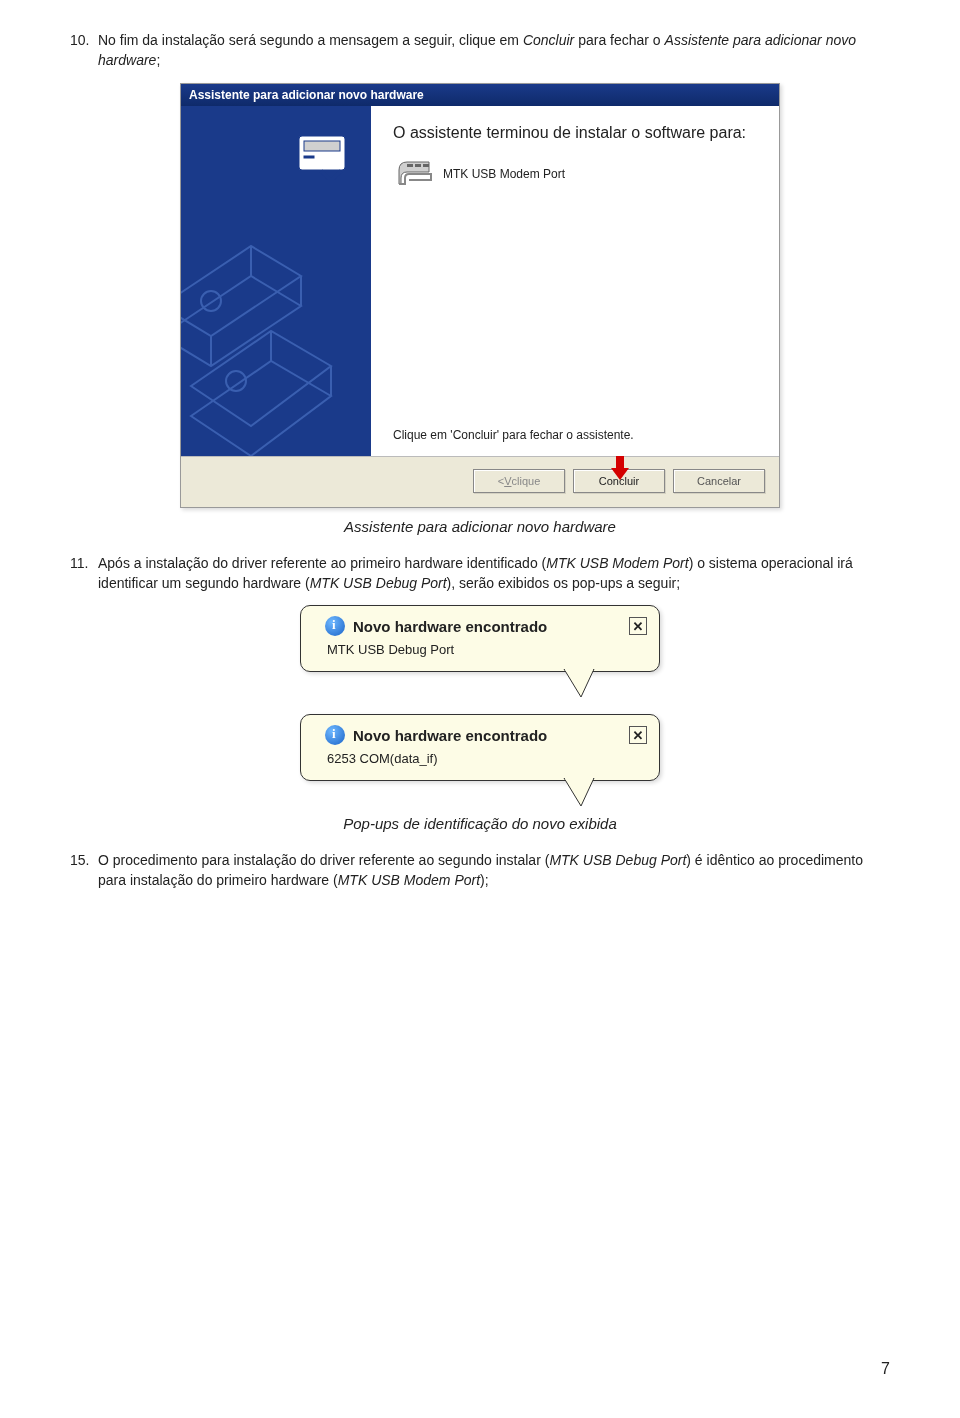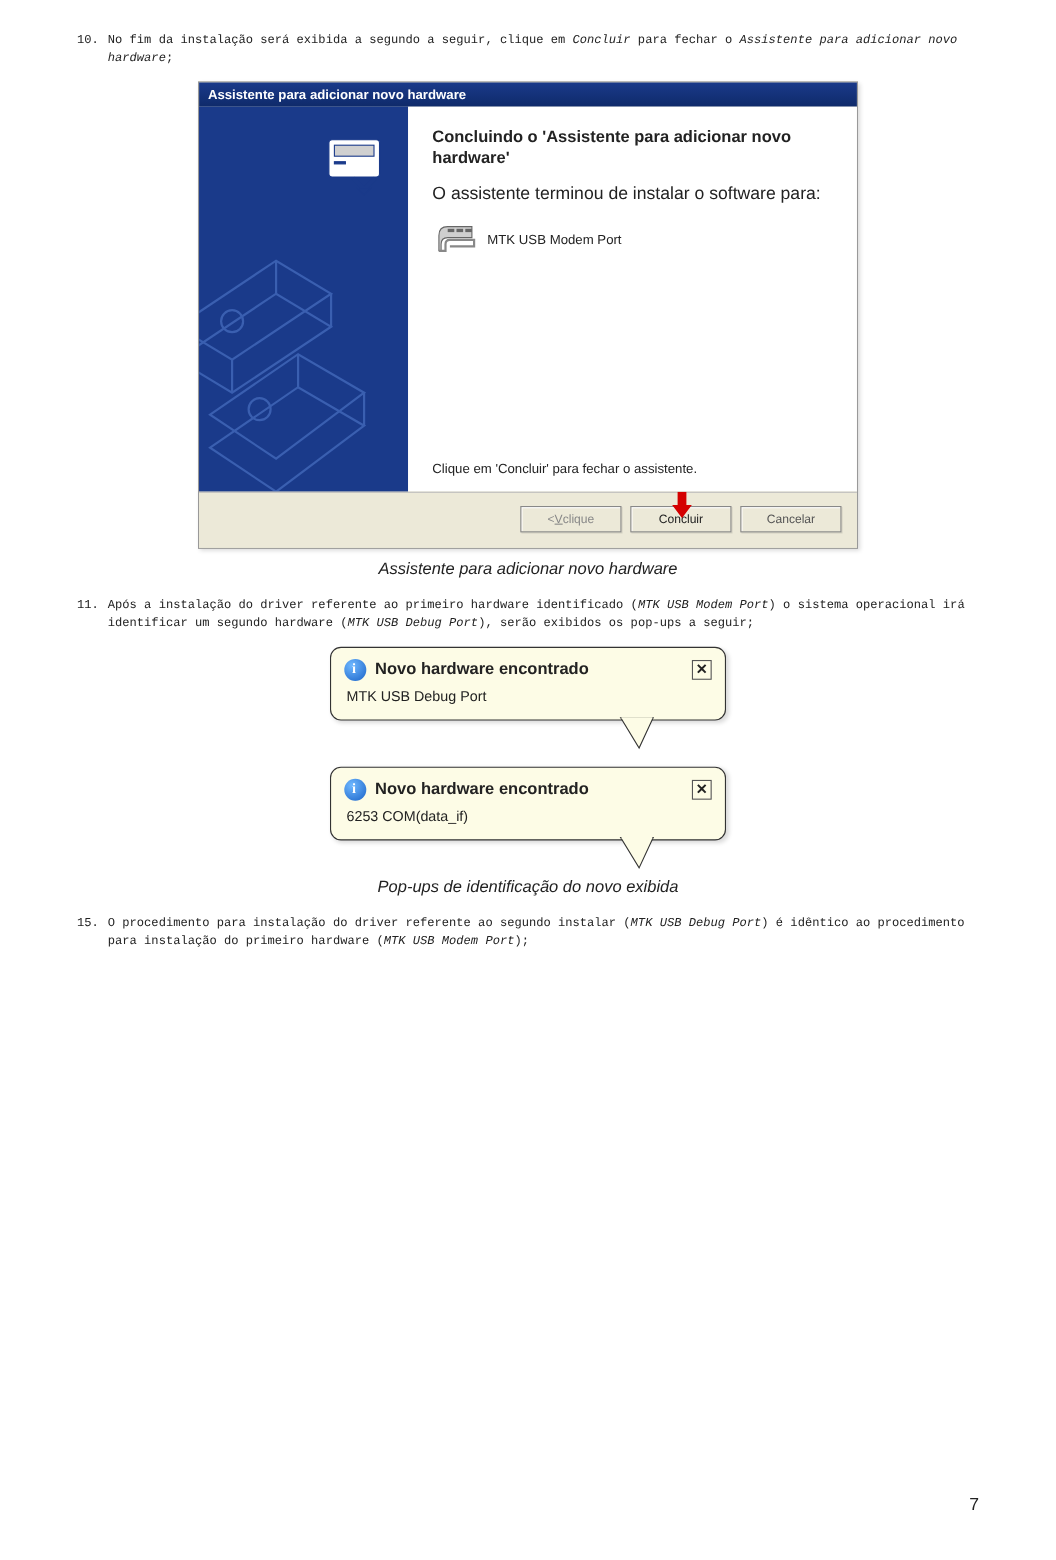--- a/index.html
+++ b/index.html
@@ -8,23 +8,22 @@
     height: 1418px; 
     background: #fff; 
     font-family: Arial, Helvetica, sans-serif;
     color: #222;
     position: relative;
     padding: 30px 70px 0 70px;
   }
   .step { 
     display: flex; 
     margin-bottom: 12px;
-    font-size: 11px;
+    font-size: 14px;
     line-height: 1.45;
-    font-family: Liberation Mono, monospace;
   }
   .step-num { 
     width: 28px; 
     flex-shrink: 0;
   }
   .step-text { flex: 1; }
   .italic { font-style: italic; }
   .caption { 
     text-align: center; 
     font-style: italic; 
@@ -133,21 +132,21 @@
     gap: 18px;
     margin: 12px 0 6px 0;
   }
   .balloon { 
     width: 360px;
     position: relative;
     border: 1px solid #333;
     border-radius: 10px;
     background: #fdfce6;
     font-family: Tahoma, sans-serif;
-    padding: 10px 12px 14px 12px;
+    padding: 10px 12px 14px 24px;
     box-shadow: 2px 2px 4px rgba(0,0,0,0.15);
   }
   .balloon .brow { 
     display: flex; 
     align-items: center; 
     gap: 8px;
   }
   .balloon .info-icon { 
     width: 20px; height: 20px; 
     border-radius: 50%;
@@ -199,21 +198,21 @@
     right: 70px;
     font-size: 16px;
   }
 </style>
 </head>
 <body>
 
 <div class="step">
   <div class="step-num">10.</div>
   <div class="step-text">
-    <span>No fim da instalação será exibida a segundo a seguir, clique em </span><span class="italic">Concluir</span><span> para fechar o </span><span class="italic">Assistente para adicionar novo hardware</span><span>;</span>
+    <span>No fim da instalação será segundo a mensagem a seguir, clique em </span><span class="italic">Concluir</span><span> para fechar o </span><span class="italic">Assistente para adicionar novo hardware</span><span>;</span>
   </div>
 </div>
 
 <div class="wizard-wrap">
   <div class="wizard">
     <div class="wizard-title">Assistente para adicionar novo hardware</div>
     <div class="wizard-body">
       <div class="wizard-left">
         <svg viewBox="0 0 190 350">
           <rect width="190" height="350" fill="#1a3a8a"></rect>
@@ -230,21 +229,20 @@
           <g fill="#fff" stroke="#1a3a8a" stroke-width="1">
             <rect x="118" y="30" width="46" height="34" rx="3"></rect>
             <rect x="123" y="35" width="36" height="10" fill="#d0d0d0"></rect>
             <rect x="123" y="50" width="10" height="2" fill="#1a3a8a"></rect>
             <path d="M 140 65 L 150 75 L 160 65" fill="none" stroke="#1a3a8a" stroke-width="4"></path>
             <path d="M 144 74 L 150 80 L 156 74 Z" fill="#1a3a8a"></path>
           </g>
         </svg>
       </div>
       <div class="wizard-right">
-        <div class="wiz-h">Concluindo o 'Assistente para adicionar novo hardware'</div>
         <div class="wiz-sub">O assistente terminou de instalar o software para:</div>
         <div class="wiz-device">
           <span class="dev-icon">
             <svg viewBox="0 0 36 30">
               <path d="M 2 12 Q 2 4 10 4 L 32 4 L 32 14 L 10 14 Q 4 14 4 20 L 4 26 L 2 26 Z" fill="#cfcfcf" stroke="#666"></path>
               <rect x="10" y="6" width="6" height="3" fill="#666"></rect>
               <rect x="18" y="6" width="6" height="3" fill="#666"></rect>
               <rect x="26" y="6" width="6" height="3" fill="#666"></rect>
               <path d="M 2 26 L 8 26 L 8 20 Q 8 16 12 16 L 34 16 L 34 22 L 12 22" fill="none" stroke="#888" stroke-width="2"></path>
             </svg>

